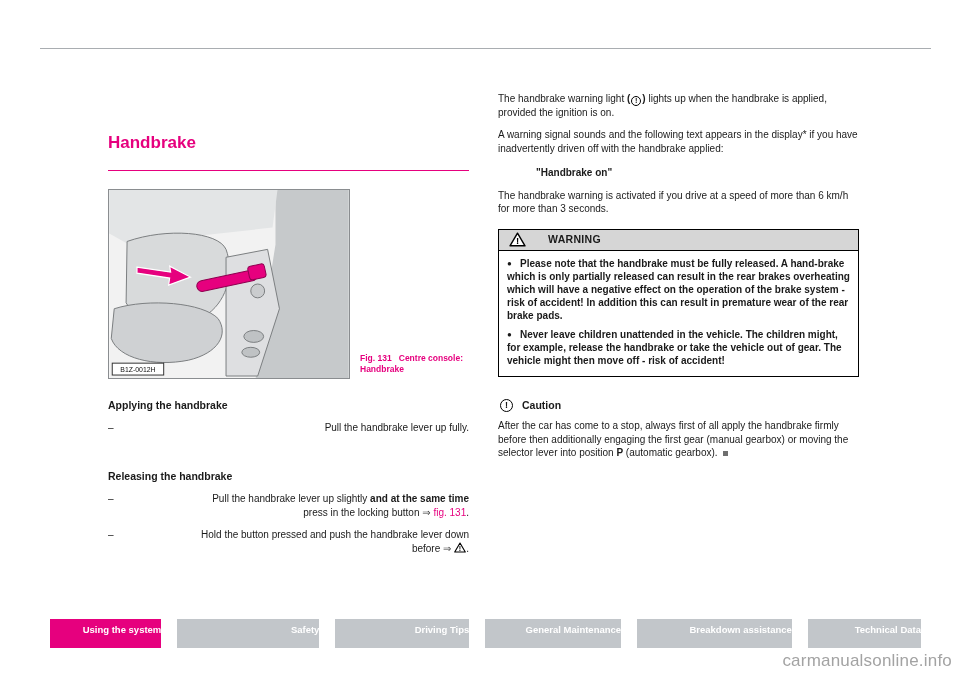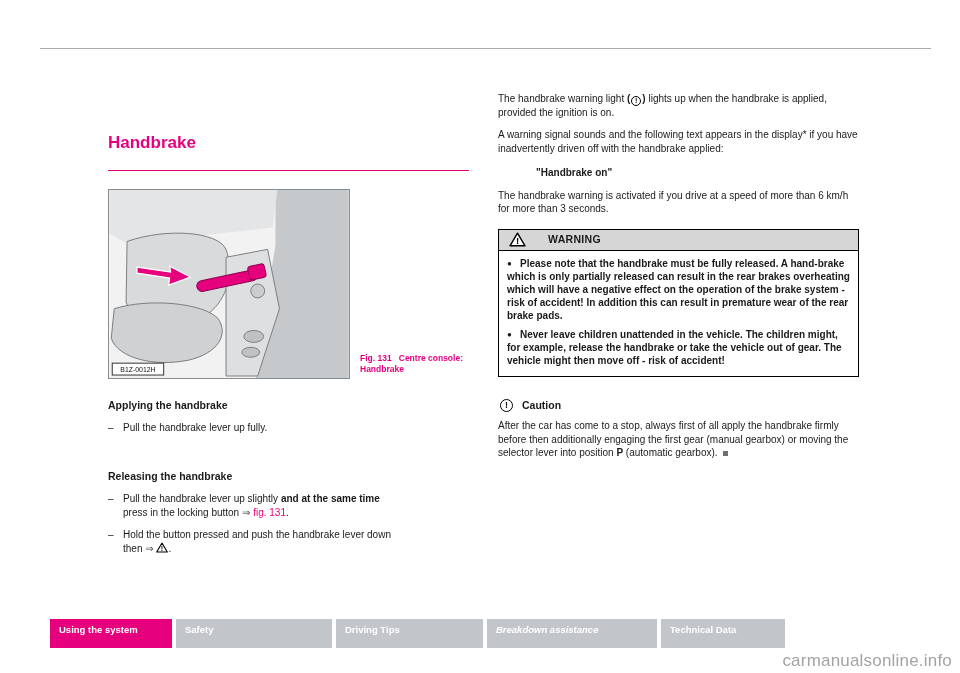--- a/index.html
+++ b/index.html
@@ -40,21 +40,21 @@
   
   .figure { margin-top:18px; display:flex; align-items:flex-end; gap:10px; }
   .fig-image { width:242px; height:190px; border:1px solid #8a8d90; background:#fff; flex:none; }
   .fig-caption { width:104px; font-size:8.5px; font-weight:bold; color:#e6007e; line-height:11px; padding-bottom:4px; }
 
   .subhead { margin-top:20px; font-size:10.5px; font-weight:bold; }
   .subhead-2 { margin-top:35px; }
 
   .dash-item { margin-top:9px; display:flex; }
   .dash { width:15px; flex:none; }
-  .dash-text { flex:1; }
+  .dash-text { flex:1;text-align:right; }
   .fig-link { color:#e6007e; cursor:pointer; }
   .arrow { color:#3a3a3a; }
 
   
   .para { margin-top:9px; }
   .para-first { margin-top:0; }
   .display-message { margin-top:11px; margin-left:38px; font-weight:bold; }
 
   
   .brake-light { font-weight:bold; white-space:nowrap; }
@@ -80,29 +80,29 @@
   .caution-icon {
     display:inline-flex; width:13px; height:13px; border:1.4px solid #000; border-radius:50%;
     align-items:center; justify-content:center; font-size:9px; font-weight:bold; flex:none;
   }
   .caution-title { font-size:10.5px; font-weight:bold; }
   .caution-text { margin-top:7px; }
 
   
   .footer-tabs {
     position:absolute; top:619px; left:50px; width:871px; height:29px;
-    display:flex; gap:4px;
+    display:flex; gap:16px;text-align:right;
   }
   .tab {
     background:#c2c6ca; color:#ffffff; font-size:9.5px; font-weight:bold;
     padding:5px 0 0 9px; cursor:pointer;
   }
   .tab.active { background:#e6007e; }
   .tab-0 { width:122px; } .tab-1 { width:156px; } .tab-2 { width:147px; }
-  .tab-3 { width:149px; } .tab-4 { width:170px;font-style:italic; } .tab-5 { width:124px; }
+  .tab-3 { width:149px; } .tab-4 { width:170px; } .tab-5 { width:124px; }
 
   .watermark {
     position:absolute; right:8px; bottom:2px; font-size:17px; color:#a3a3a3;
     letter-spacing:0.2px;
   }
 </style>
 </head>
 <body>
 
 <div class="page">
@@ -156,21 +156,21 @@
         <span>Pull the handbrake lever up slightly </span><b>and at the same time</b><br>
         <span>press in the locking button </span><span class="arrow">⇒</span>
         <span class="fig-link">fig. 131</span><span>.</span>
       </div>
     </div>
 
     <div class="dash-item">
       <span class="dash">–</span>
       <div class="dash-text">
         <span>Hold the button pressed and push the handbrake lever down</span><br>
-        <span>then </span><span class="arrow">⇒</span>
+        <span>before </span><span class="arrow">⇒</span>
         <svg width="12" height="11" viewBox="0 0 17 15" style="vertical-align:-1px">
           <path d="M8.5 1.2 L16 13.8 L1 13.8 Z" fill="#fff" stroke="#000" stroke-width="1.6" stroke-linejoin="round"></path>
           <text x="8.5" y="12.4" text-anchor="middle" font-size="10" font-weight="bold" fill="#000">!</text>
         </svg><span>.</span>
       </div>
     </div>
 
   </div>
 
   <div class="col col-right">
@@ -210,19 +210,20 @@
     <div class="caution-text">
       <span>After the car has come to a stop, always first of all apply the handbrake firmly before then additionally engaging the first gear (manual gearbox) or moving the selector lever into position </span><b>P</b><span> (automatic gearbox).</span><span class="end-marker"></span>
     </div>
 
   </div>
 
   <div class="footer-tabs">
     <div class="tab tab-0 active">Using the system</div>
     <div class="tab tab-1">Safety</div>
     <div class="tab tab-2">Driving Tips</div>
+    <div class="tab tab-3">General Maintenance</div>
     <div class="tab tab-4">Breakdown assistance</div>
     <div class="tab tab-5">Technical Data</div>
   </div>
 
   <div class="watermark">carmanualsonline.info</div>
 
 </div>
 
 </body></html>

